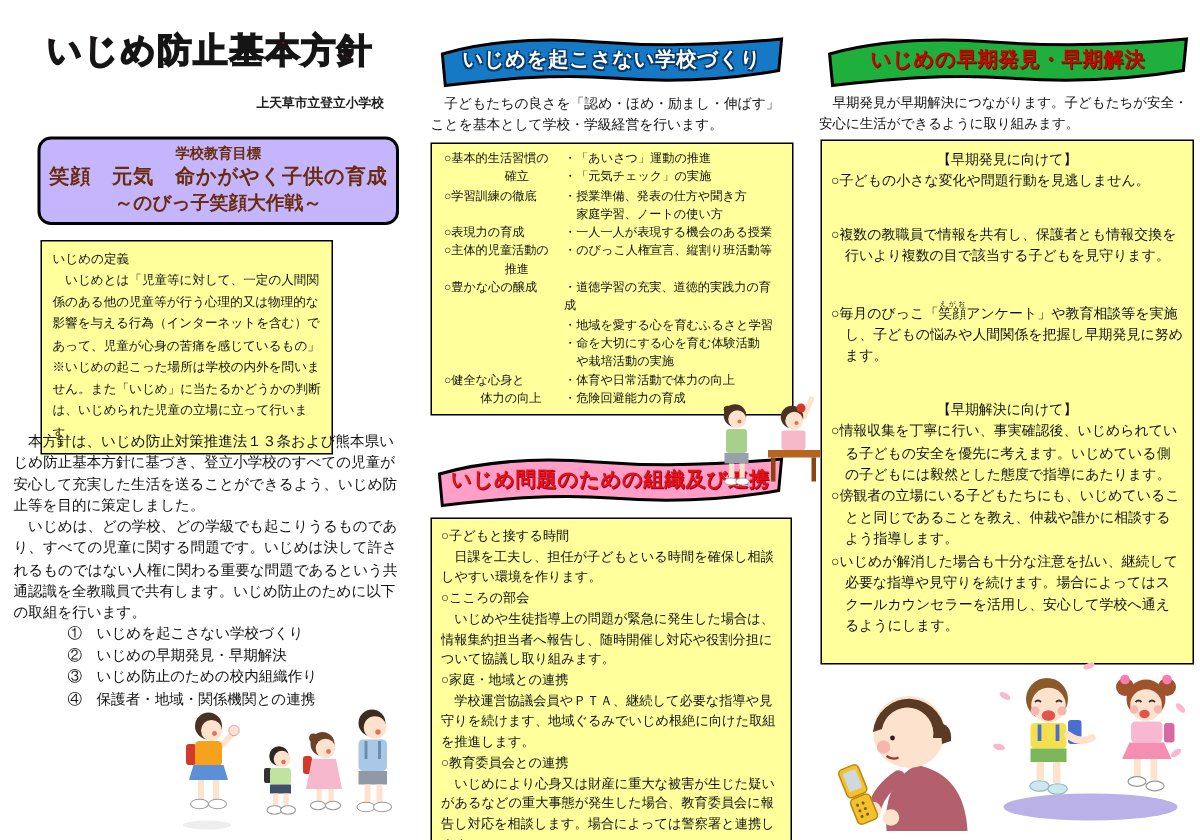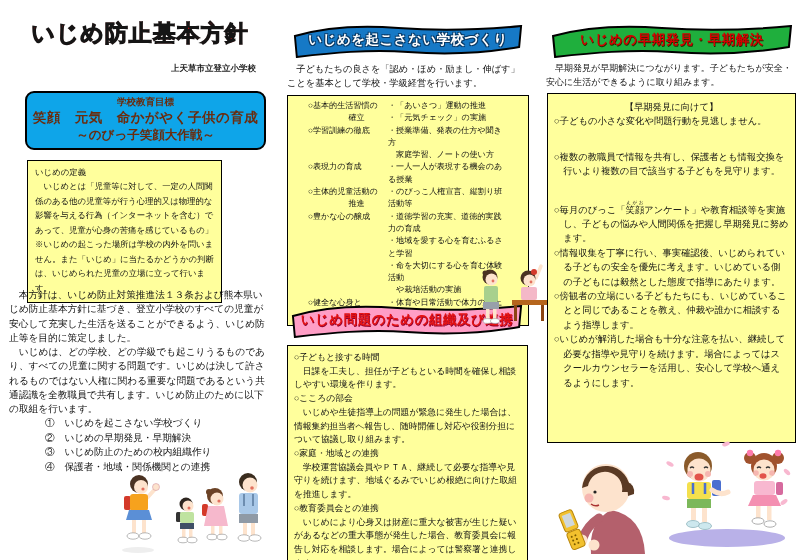--- a/index.html
+++ b/index.html
@@ -7,21 +7,21 @@
   body { background:#ffffff; font-family:"Liberation Serif", serif; position:relative; overflow:hidden; }
   .sheet { position:absolute; inset:0; }
   .abs { position:absolute; }
 
   
   .doc-title { left:8px; top:18px; width:264px; text-align:center;
     font-family:"Liberation Sans", sans-serif; font-weight:bold; font-size:23px;
     color:#dd1111; -webkit-text-stroke:1px #151515; letter-spacing:1px; }
   .school { left:30px; top:63px; width:226px; text-align:right;
     font-family:"Liberation Sans", sans-serif; font-weight:bold; font-size:8.5px; color:#222; }
-  .goal-box { left:25px; top:91px; width:241px; background:#0ea5e9;
+  .goal-box { left:25px; top:91px; width:241px; background:#c4b5fd;
     border:2.5px solid #000; border-radius:9px; text-align:center;
     font-family:"Liberation Sans", sans-serif; font-weight:bold; color:#6a2c0e; padding:3px 2px 4px; }
   .goal-head { font-size:9.5px; }
   .goal-line1 { font-size:13.5px; letter-spacing:.5px; }
   .goal-line2 { font-size:12.5px; }
   .ybox { background:#FFFF9C; border:1.8px solid #000; }
   .def-box { left:27px; top:160px; width:195px; padding:5px 7px 6px;
     font-size:8.4px; line-height:1.72; color:#111; }
   .intro-block { left:9px; top:288px; width:263px; font-size:9.7px; line-height:1.47; color:#111; }
   .numbered { line-height:1.5;margin-left:36px; }
@@ -33,21 +33,21 @@
     font-family:"Liberation Sans", sans-serif; font-weight:bold; font-size:13.5px; letter-spacing:.5px; }
   .ribbon-blue .ribbon-label { color:#ffffff;
     text-shadow:1px 1px 0 #0a3a66,-1px 1px 0 #0a3a66,1px -1px 0 #0a3a66,-1px -1px 0 #0a3a66; }
   .ribbon-pink .ribbon-label { color:#e61212;
     text-shadow:0.5px 0.5px 0 #8d0030; }
   .ribbon-green .ribbon-label { color:#d40000;
     text-shadow:0.5px 0.5px 0 #203000; }
 
   
   .mid-intro { left:287px; top:62px; width:241px; font-size:9.2px; line-height:1.55; color:#111; }
-  .ybox1 { left:287px; top:95px; width:242px; padding:4px 20px; font-size:8.1px; line-height:1.52; color:#111; }
+  .ybox1 { left:287px; top:95px; width:242px; padding:4px 8px; font-size:8.1px; line-height:1.52; color:#111; }
   .yrow { display:flex; }
   .ylabel { width:80px; white-space:pre-line; flex:none; }
   .ydesc { flex:1; white-space:pre-line; }
   .ybox2 { left:287px; top:345px; width:241px; min-height:206px; padding:5px 6px;
     font-size:8.8px; line-height:1.56; color:#111; }
 
   
   .right-intro { left:546px; top:61px; width:250px; font-size:9px; line-height:1.6; color:#111; }
   .ybox3 { left:547px; top:93px; width:249px; min-height:350px; padding:6px 6px;
     font-size:9.3px; line-height:1.55; color:#111; }
@@ -232,20 +232,21 @@
     <div class="ribbon-label">いじめの早期発見・早期解決</div>
   </div>
 
   <div class="abs right-intro">　早期発見が早期解決につながります。子どもたちが安全・安心に生活ができるように取り組みます。</div>
 
   <div class="abs ybox ybox3">
     <div class="center-head">【早期発見に向けて】</div>
     <div class="hang">○子どもの小さな変化や問題行動を見逃しません。</div>
     <div class="hang mt">○複数の教職員で情報を共有し、保護者とも情報交換を行いより複数の目で該当する子どもを見守ります。</div>
     <div class="hang mt"><span>○毎月のびっこ「</span><ruby><span>笑顔</span><rt>えがお</rt></ruby><span>アンケート」や教育相談等を実施し、子どもの悩みや人間関係を把握し早期発見に努めます。</span></div>
+    <div class="center-head mt">【早期解決に向けて】</div>
     <div class="hang">○情報収集を丁寧に行い、事実確認後、いじめられている子どもの安全を優先に考えます。いじめている側の子どもには毅然とした態度で指導にあたります。</div>
     <div class="hang">○傍観者の立場にいる子どもたちにも、いじめていることと同じであることを教え、仲裁や誰かに相談するよう指導します。</div>
     <div class="hang">○いじめが解消した場合も十分な注意を払い、継続して必要な指導や見守りを続けます。場合によってはスクールカウンセラーを活用し、安心して学校へ通えるようにします。</div>
   </div>
 
   <svg class="abs illus" style="left:551px; top:452px;" width="106" height="104" viewBox="0 0 106 104">
     <path d="M60,58 q32,6 34,44 l-54,0 q-3,-32 20,-44 z" fill="#b4606c"></path>
     <circle cx="55" cy="36" r="24" fill="#fde3cd"></circle>
     <path d="M31,36 A24,24 0 1 1 79,40 L71,40 A17,17 0 0 0 37,34 Z" fill="#5a3a24"></path>
     <path d="M76,30 q8,2 7,12 l-6,2 z" fill="#5a3a24"></path>

